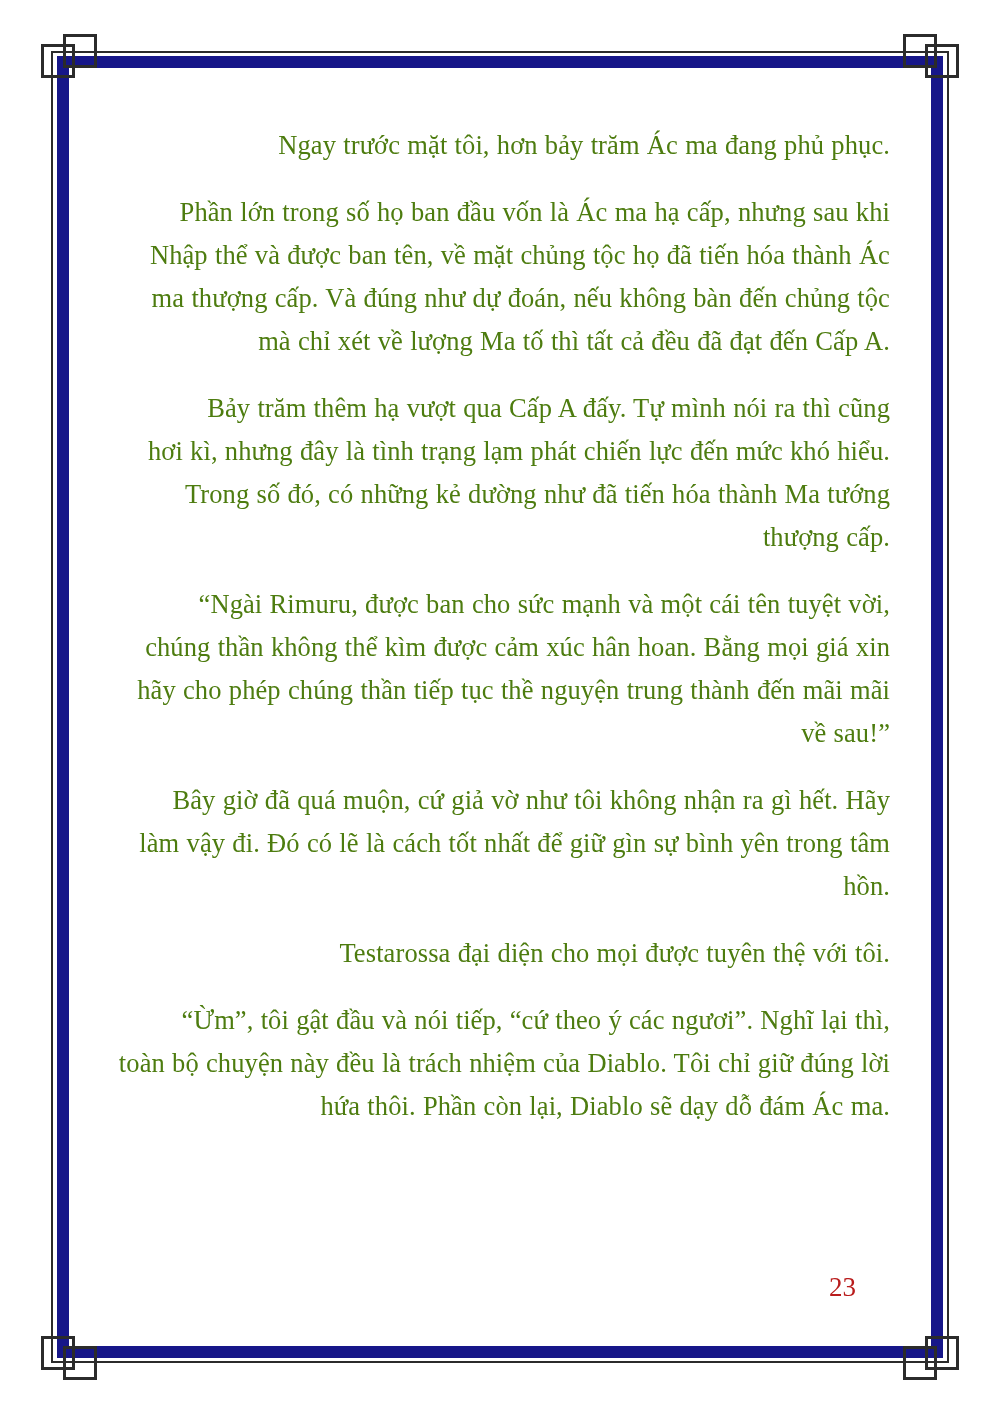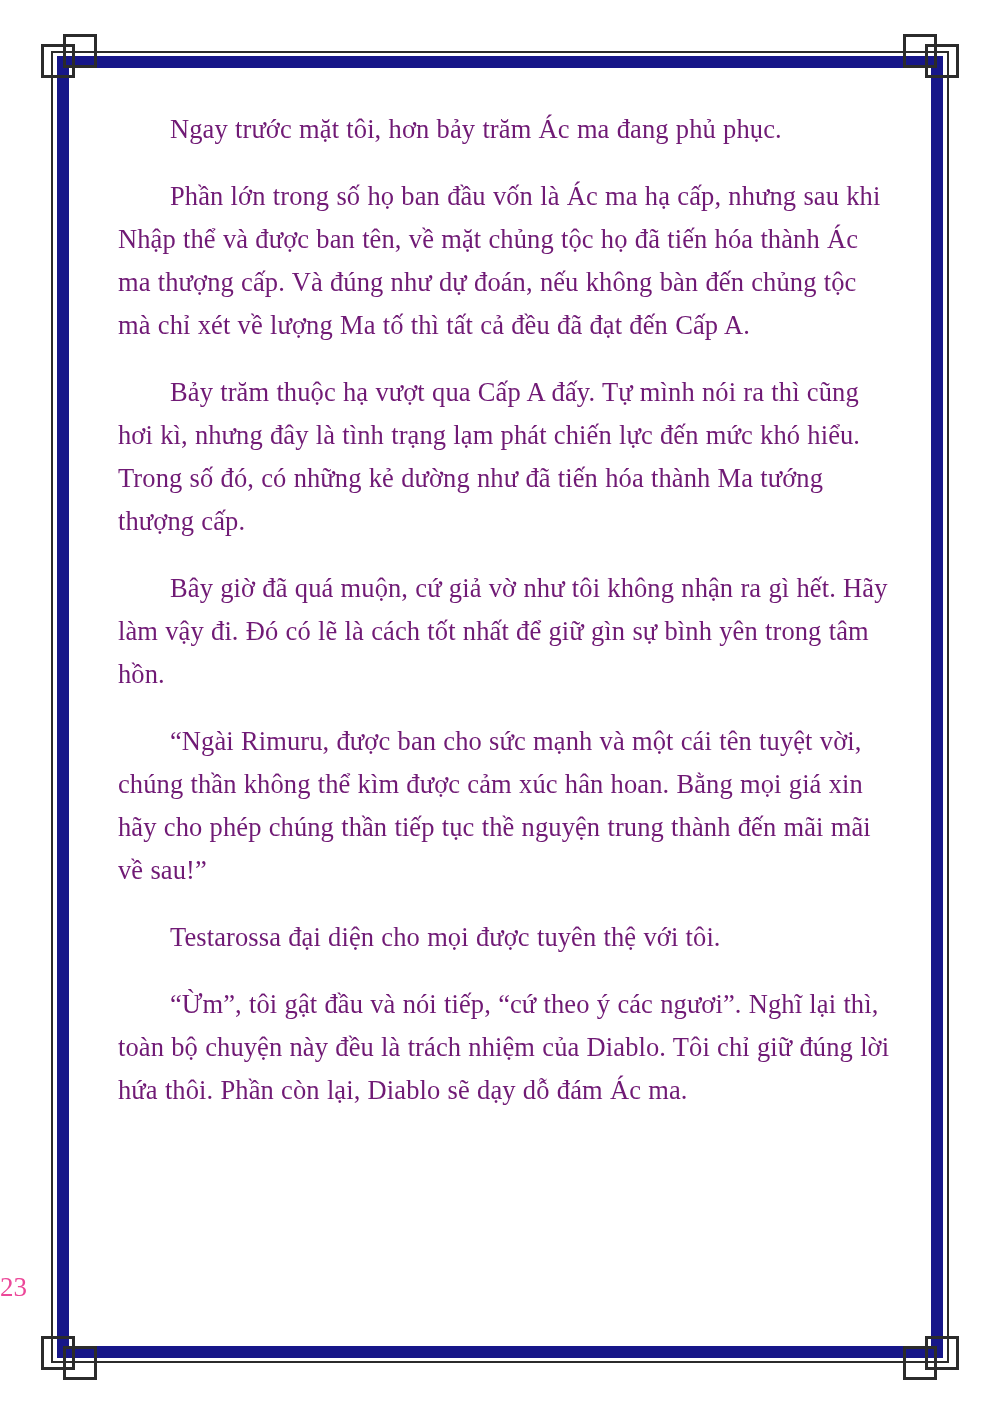--- a/index.html
+++ b/index.html
@@ -76,40 +76,40 @@
 
   
   .content {
     position: absolute;
     left: 118px;
     top: 108px;
     width: 772px;
   }
 
   .para {
-    margin: 0 0 24px 0;
+    margin: 16px 0 24px 0;
     font-size: 26.5px;
     line-height: 43px;
-    color: #701a75;
-    text-align: left;
+    color: #4d7c0f;
+    text-align: right;
     text-indent: 52px;
     letter-spacing: 0.1px;
     word-spacing: 0.5px;
   }
 
   
   .folio {
     position: absolute;
     left: 0;
     top: 1272px;
     width: 856px;
-    text-align: left;
+    text-align: right;
     font-size: 27px;
     line-height: 30px;
-    color: #ec4899;
+    color: #b91c1c;
   }
 </style>
 </head>
 <body>
 
 <div class="page">
 
   <div class="frame">
     <div class="frame-outline"></div>
     <div class="frame-band"></div>
@@ -123,22 +123,22 @@
     <div class="corner-sq corner-bl-a"></div>
     <div class="corner-sq corner-bl-b"></div>
 
     <div class="corner-sq corner-br-a"></div>
     <div class="corner-sq corner-br-b"></div>
   </div>
 
   <div class="content">
     <p class="para">Ngay trước mặt tôi, hơn bảy trăm Ác ma đang phủ phục.</p>
     <p class="para">Phần lớn trong số họ ban đầu vốn là Ác ma hạ cấp, nhưng sau khi Nhập thể và được ban tên, về mặt chủng tộc họ đã tiến hóa thành Ác ma thượng cấp. Và đúng như dự đoán, nếu không bàn đến chủng tộc mà chỉ xét về lượng Ma tố thì tất cả đều đã đạt đến Cấp A.</p>
-    <p class="para">Bảy trăm thuộc hạ vượt qua Cấp A đấy. Tự mình nói ra thì cũng hơi kì, nhưng đây là tình trạng lạm phát chiến lực đến mức khó hiểu. Trong số đó, có những kẻ dường như đã tiến hóa thành Ma tướng thượng cấp.</p>
+    <p class="para">Bảy trăm thêm hạ vượt qua Cấp A đấy. Tự mình nói ra thì cũng hơi kì, nhưng đây là tình trạng lạm phát chiến lực đến mức khó hiểu. Trong số đó, có những kẻ dường như đã tiến hóa thành Ma tướng thượng cấp.</p>
+    <p class="para">“Ngài Rimuru, được ban cho sức mạnh và một cái tên tuyệt vời, chúng thần không thể kìm được cảm xúc hân hoan. Bằng mọi giá xin hãy cho phép chúng thần tiếp tục thề nguyện trung thành đến mãi mãi về sau!”</p>
     <p class="para">Bây giờ đã quá muộn, cứ giả vờ như tôi không nhận ra gì hết. Hãy làm vậy đi. Đó có lẽ là cách tốt nhất để giữ gìn sự bình yên trong tâm hồn.</p>
-    <p class="para">“Ngài Rimuru, được ban cho sức mạnh và một cái tên tuyệt vời, chúng thần không thể kìm được cảm xúc hân hoan. Bằng mọi giá xin hãy cho phép chúng thần tiếp tục thề nguyện trung thành đến mãi mãi về sau!”</p>
     <p class="para">Testarossa đại diện cho mọi được tuyên thệ với tôi.</p>
     <p class="para">“Ừm”, tôi gật đầu và nói tiếp, “cứ theo ý các ngươi”. Nghĩ lại thì, toàn bộ chuyện này đều là trách nhiệm của Diablo. Tôi chỉ giữ đúng lời hứa thôi. Phần còn lại, Diablo sẽ dạy dỗ đám Ác ma.</p>
   </div>
 
   <div class="folio">23</div>
 
 </div>
 
 </body></html>

